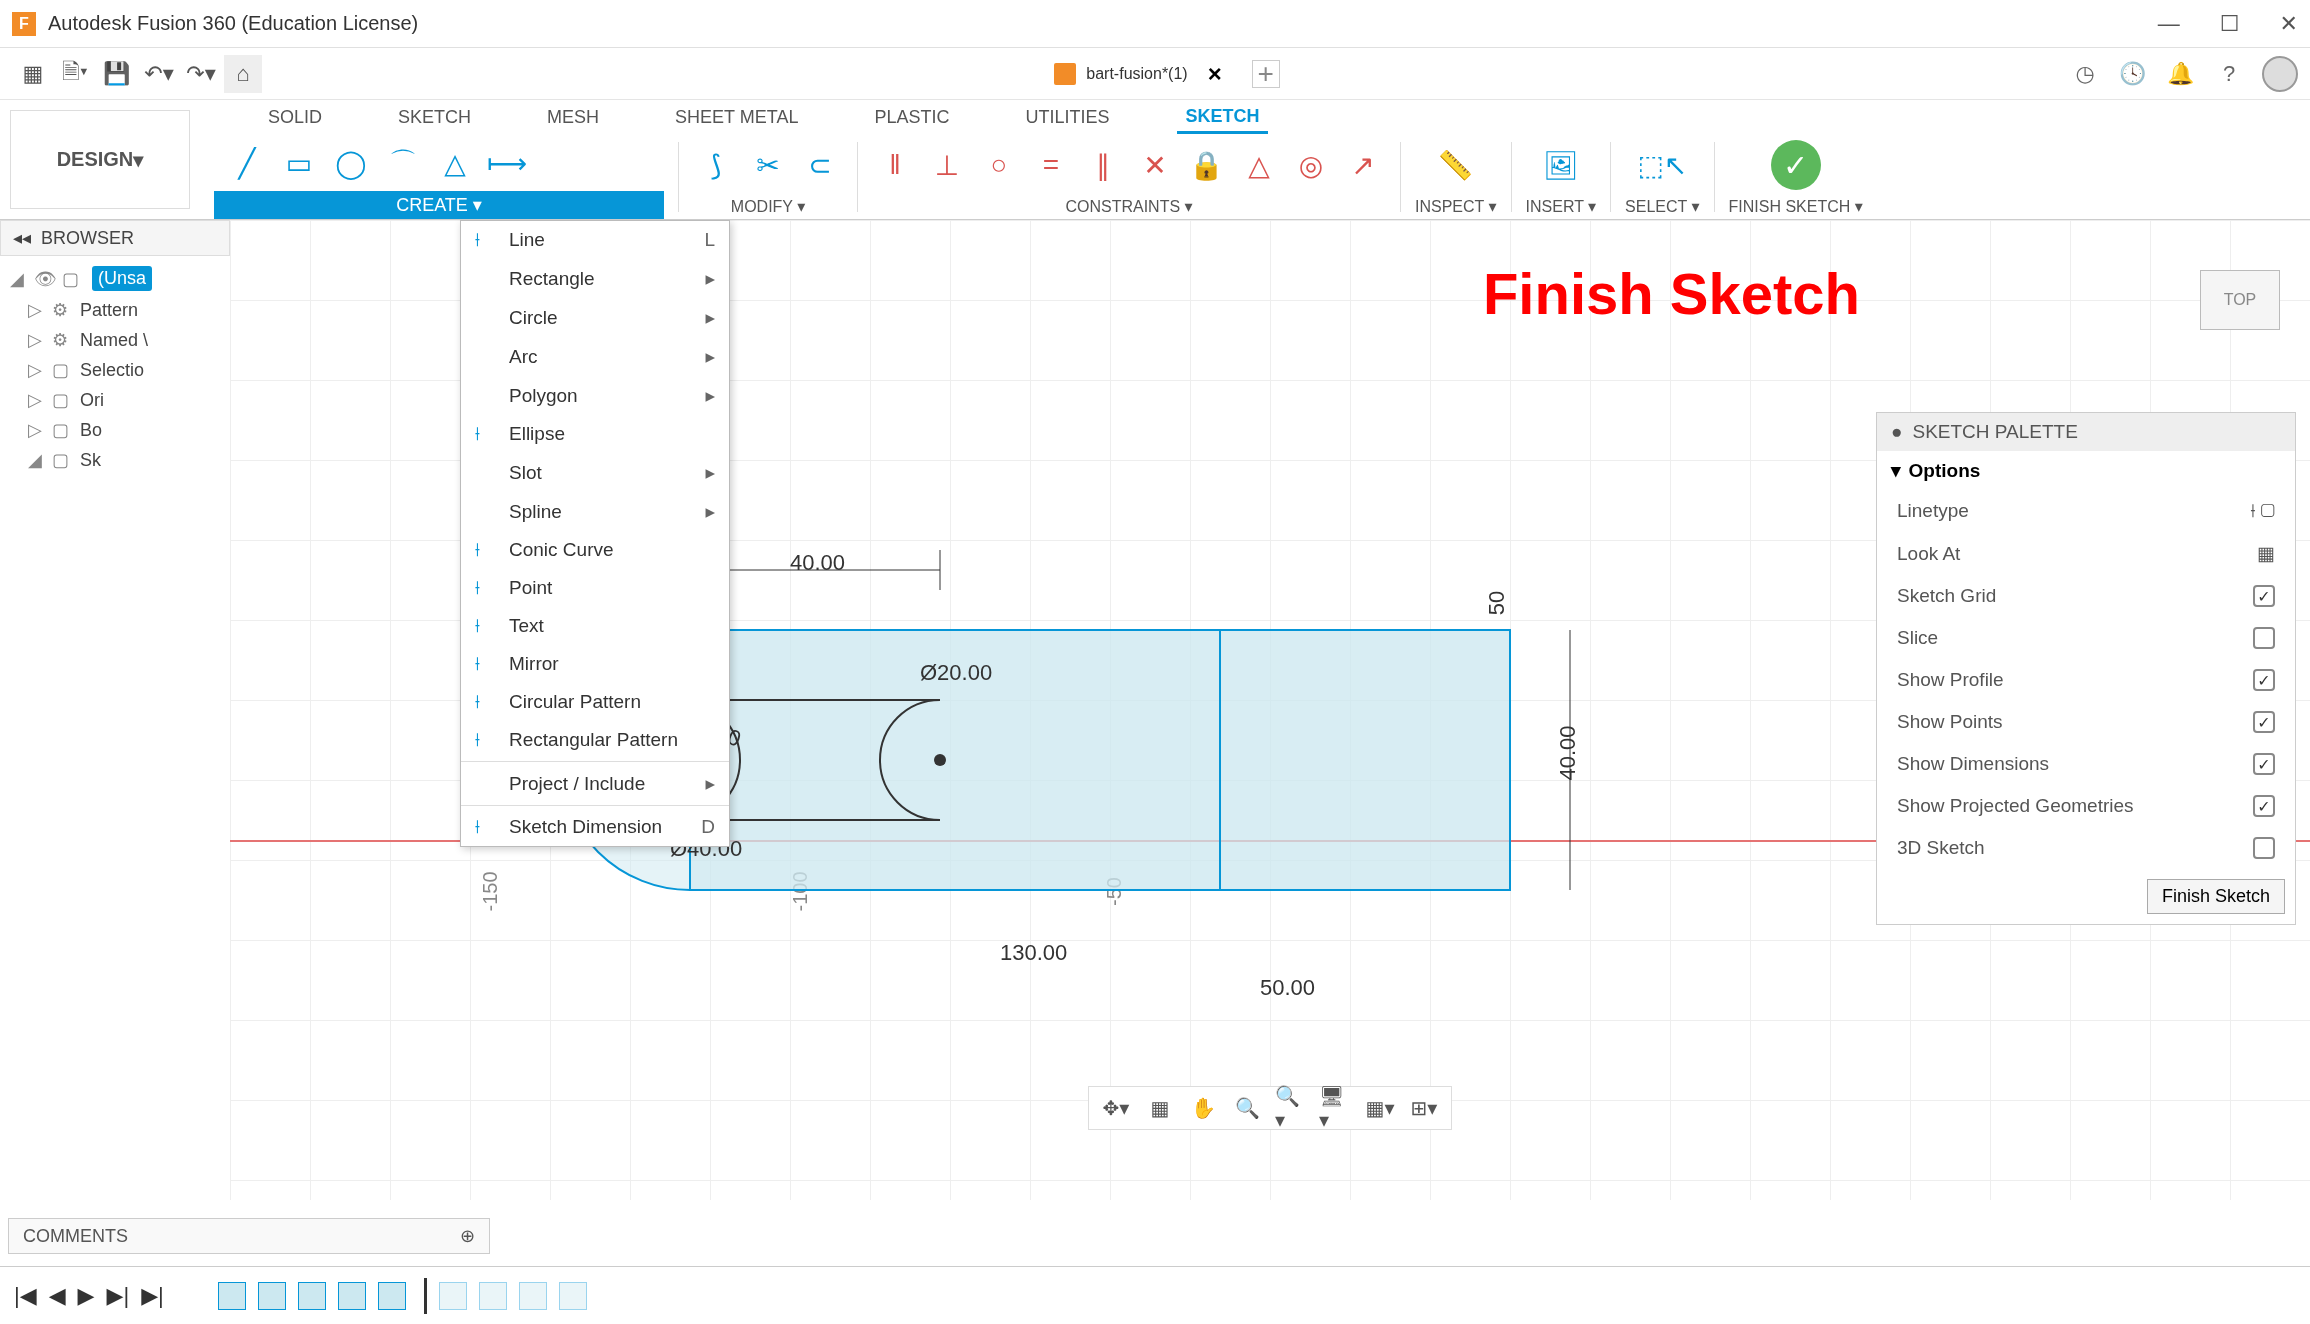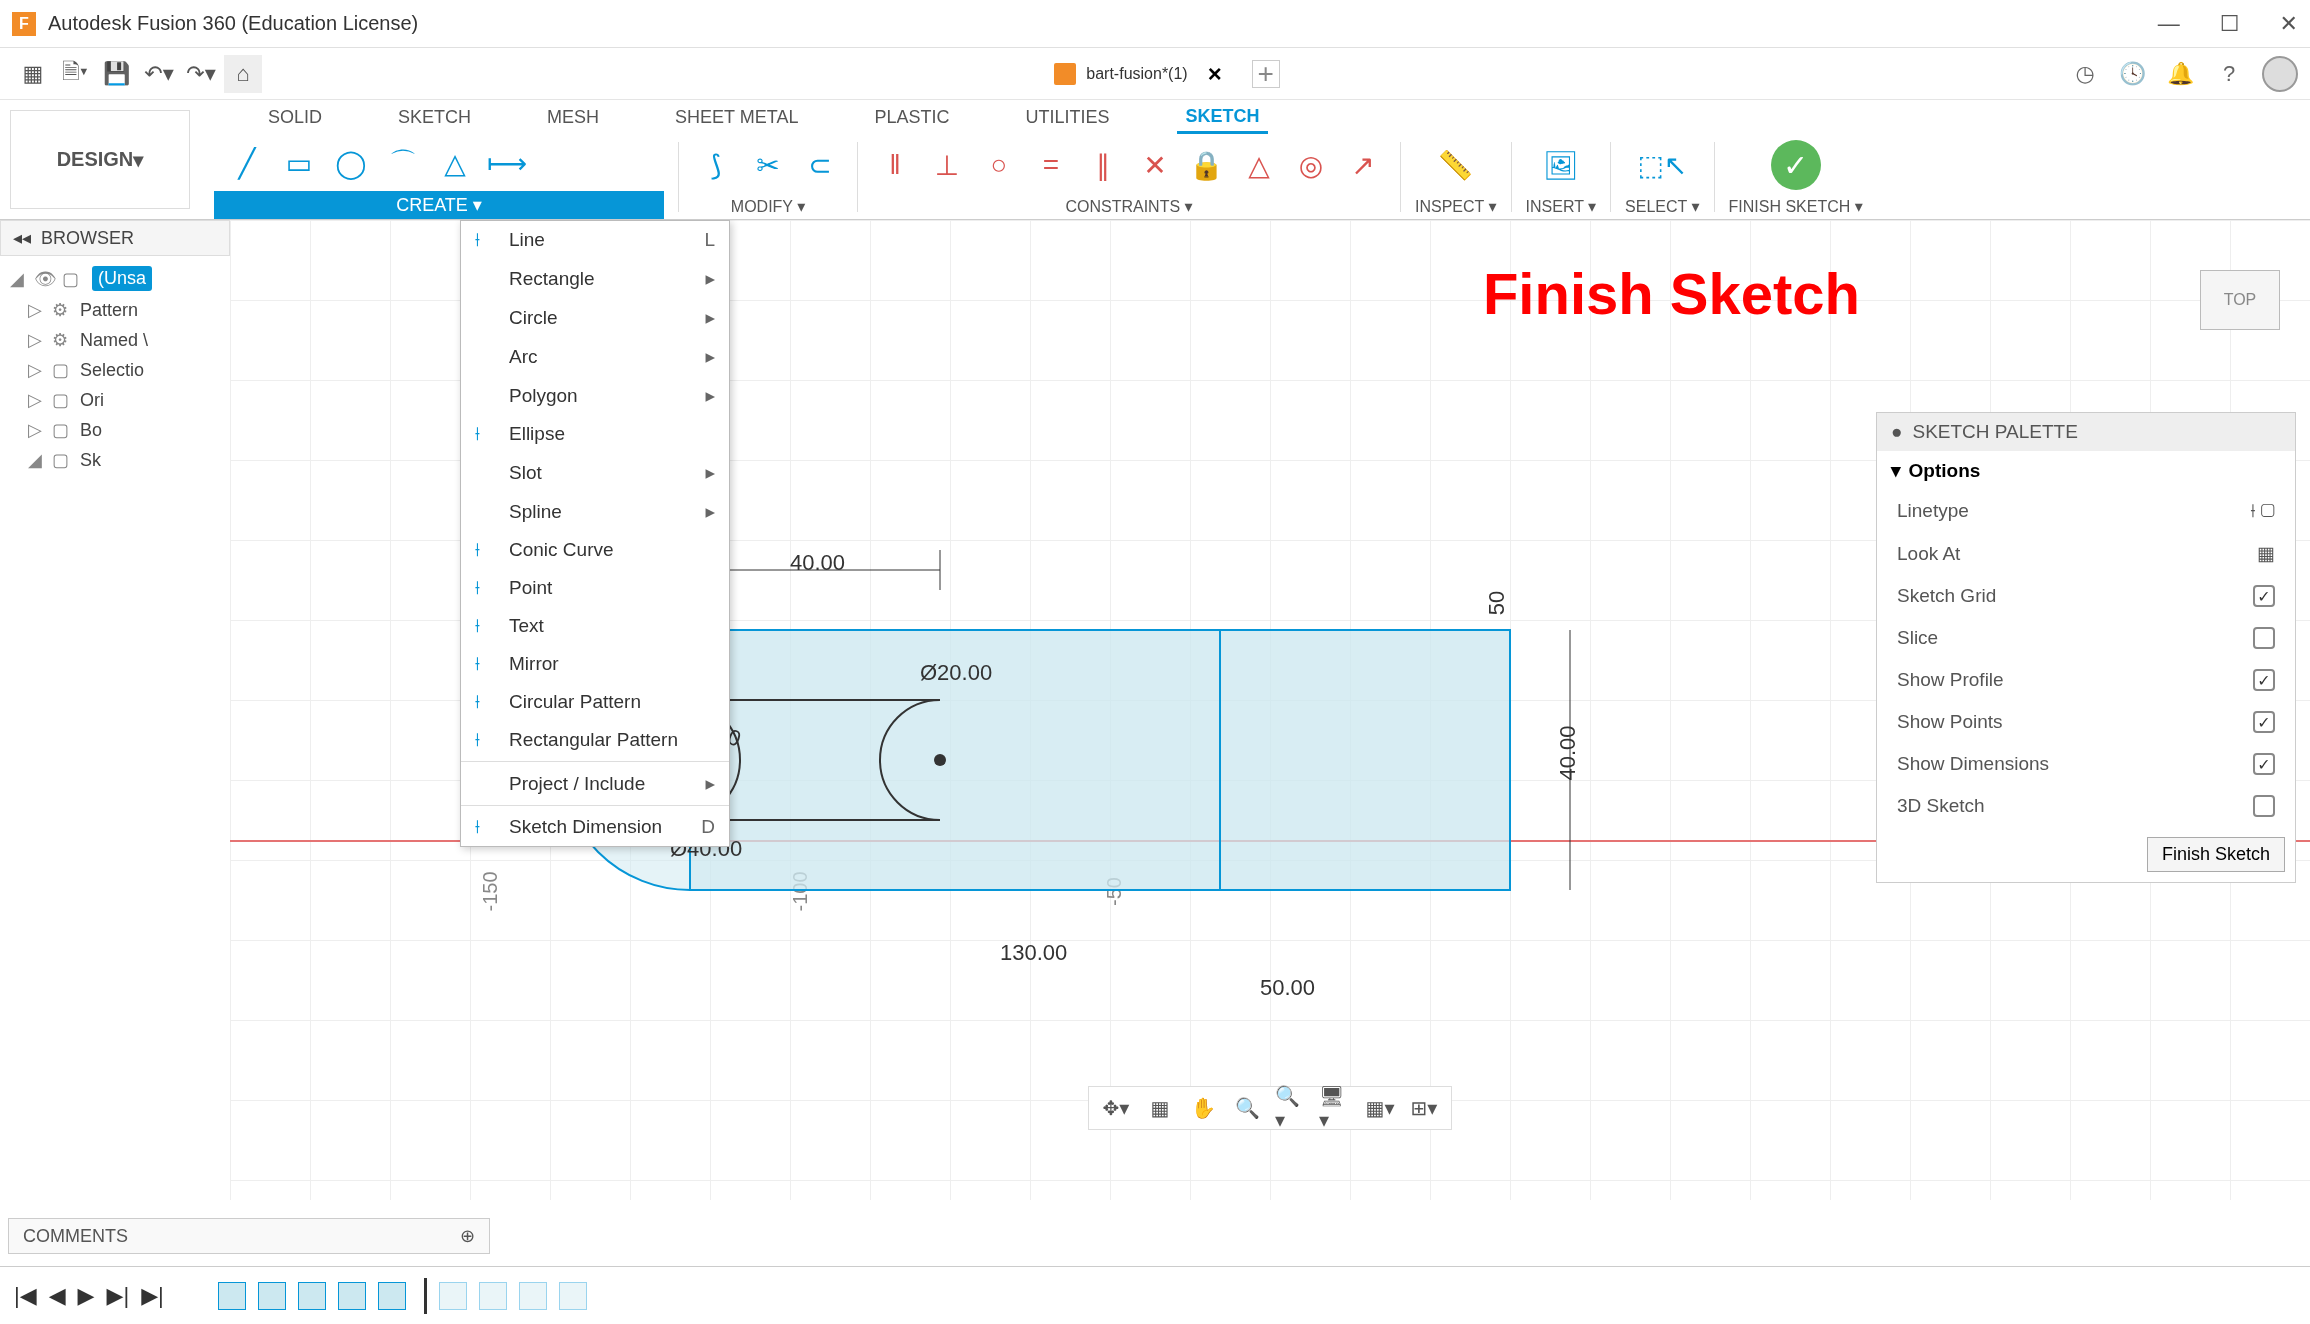--- a/index.html
+++ b/index.html
@@ -396,20 +396,24 @@
           <div class="pal-row">
             <span>Show Profile</span>
             <span class="cb on"></span>
           </div>
           <div class="pal-row">
             <span>Show Points</span>
             <span class="cb on"></span>
           </div>
           <div class="pal-row">
             <span>Show Dimensions</span>
+            <span class="cb on"></span>
+          </div>
+          <div class="pal-row">
+            <span>Show Projected Geometries</span>
             <span class="cb on"></span>
           </div>
           <div class="pal-row">
             <span>3D Sketch</span>
             <span class="cb"></span>
           </div>
         </div>
       <div class="pal-ft"><button>Finish Sketch</button></div>
     </div>
 

